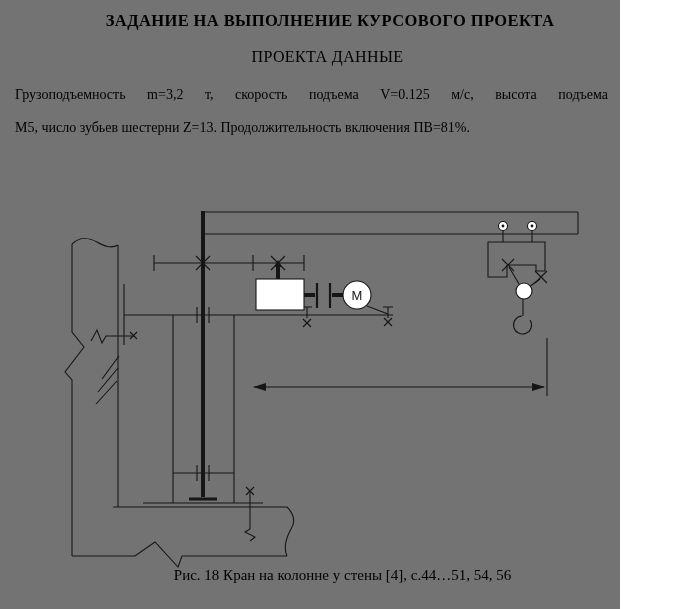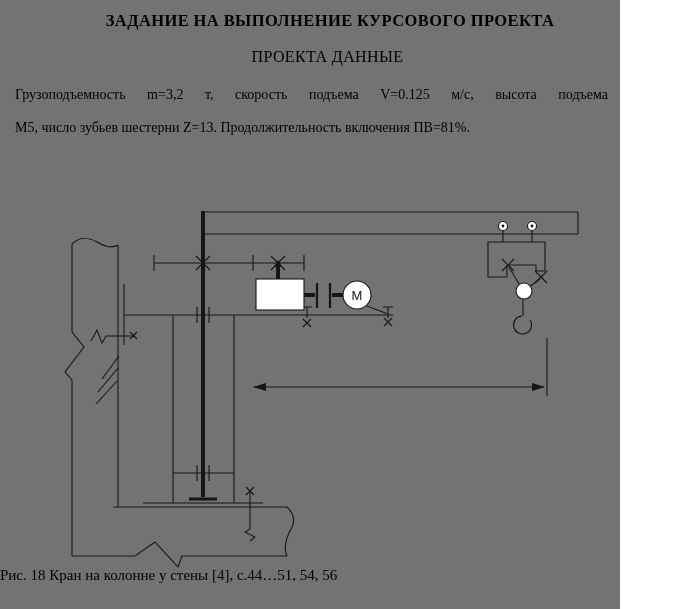--- a/index.html
+++ b/index.html
@@ -16,21 +16,21 @@
     position:absolute; top:48px; left:0; width:655px; text-align:center;
     font-size:16px; letter-spacing:0.4px; white-space:nowrap;
   }
   .paragraph {
     position:absolute; top:78px; left:15px; right:12px;
     font-size:14px; line-height:33px;
   }
   .paragraph .line { text-align:justify; }
   .paragraph .line.j { text-align-last:justify; }
   .fig-caption {
-    position:absolute; top:567px; left:0; width:685px; text-align:left;
+    position:absolute; top:567px; left:0; width:685px; text-align:center;
     font-size:15px; white-space:nowrap;
   }
   svg.diagram { position:absolute; top:0; left:0; }
   svg.diagram path, svg.diagram line, svg.diagram rect, svg.diagram circle, svg.diagram polyline {
     stroke:#161616; stroke-width:1.1; fill:none;
   }
   svg.diagram .thick  { stroke-width:4; }
   svg.diagram .semith { stroke-width:2.2; }
   svg.diagram .plate  { stroke-width:3; }
   svg.diagram .fillw  { fill:#ffffff; }

